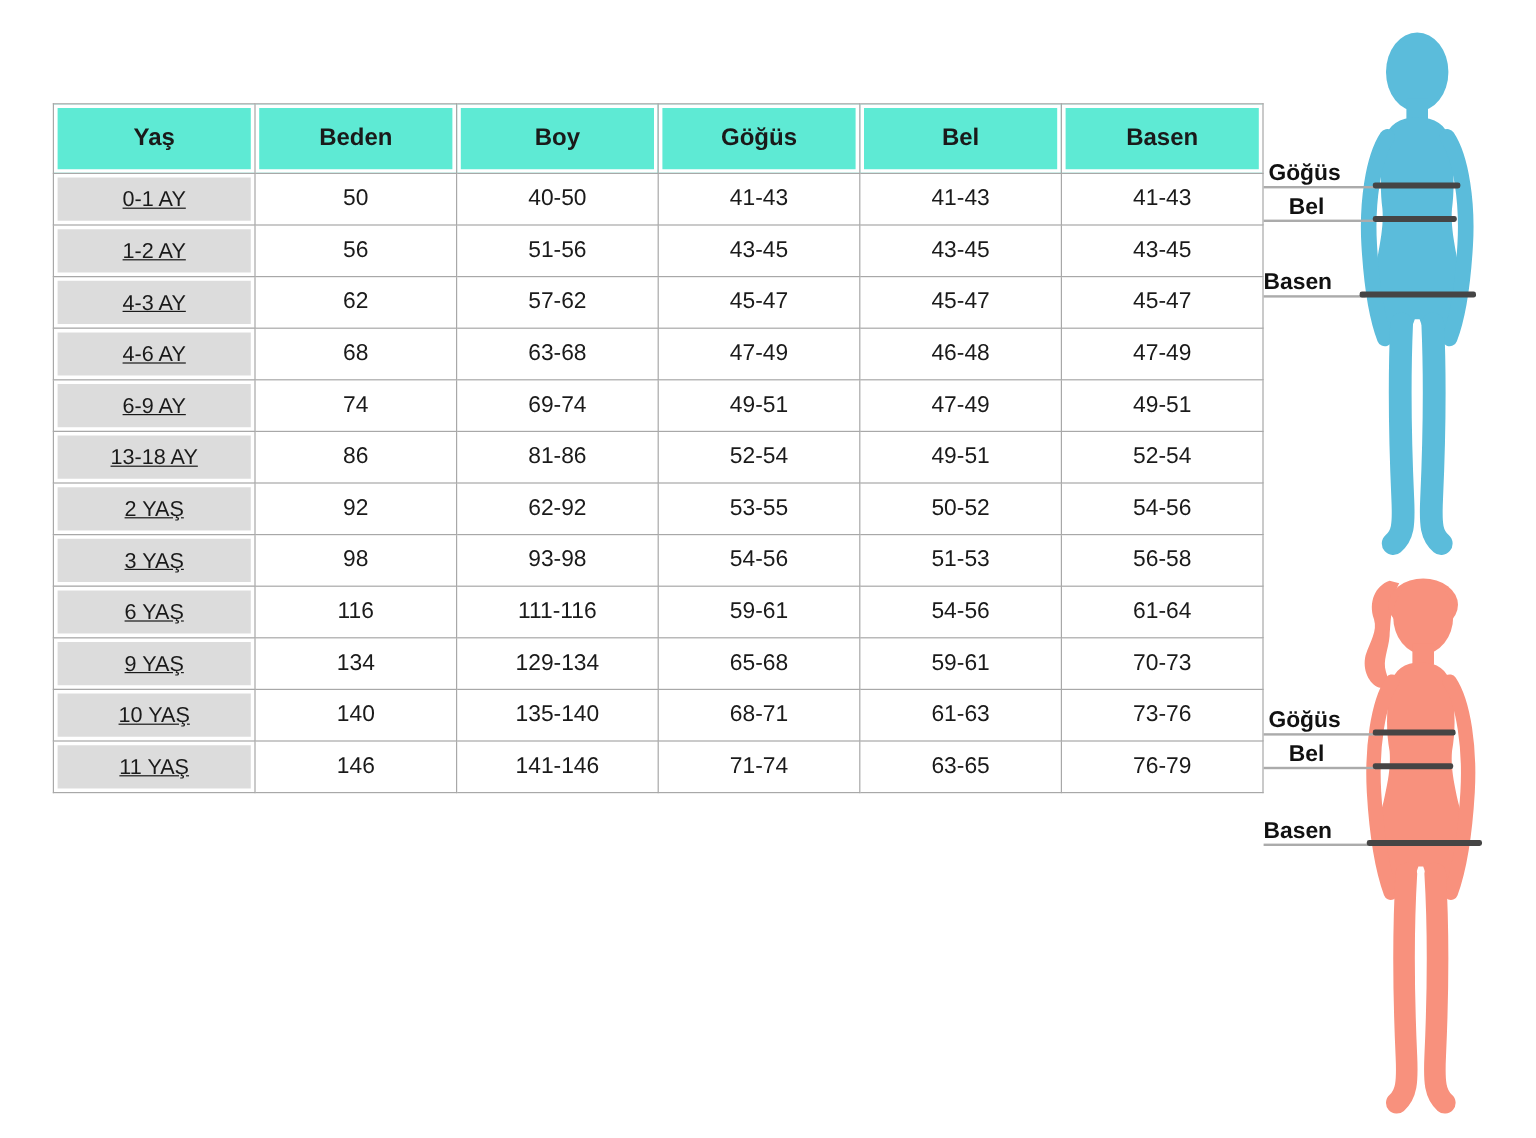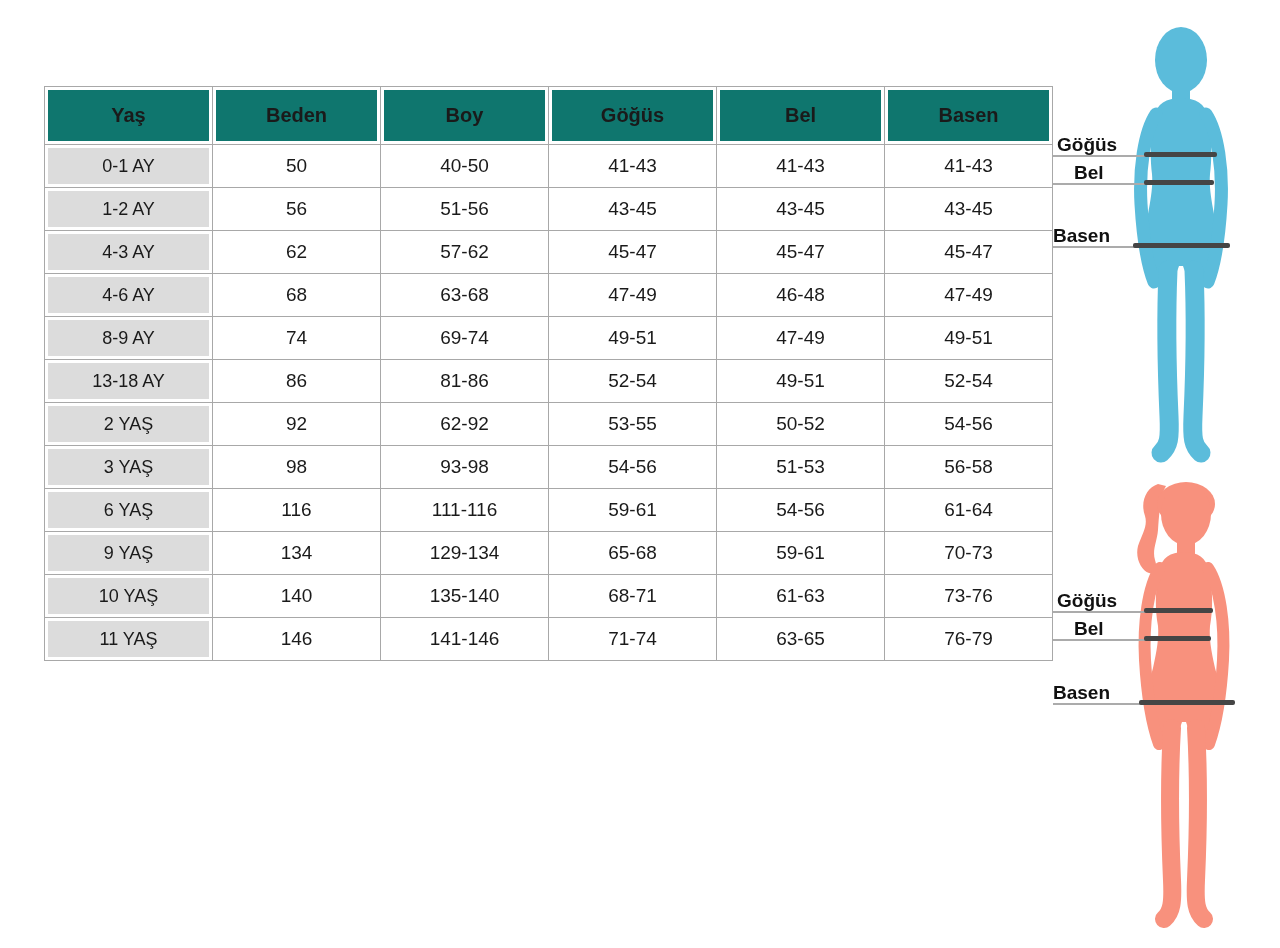--- a/index.html
+++ b/index.html
@@ -12,27 +12,27 @@
     position:absolute;left:44px;top:86px;width:1009px;
     border-collapse:collapse;table-layout:fixed;
   }
   .size-table th,.size-table td{
     border:1px solid #a8a8a8;
     box-shadow:inset 0 0 0 3px #ffffff; 
     text-align:center;vertical-align:middle;color:#1a1a1a;
     overflow:hidden;white-space:nowrap;
   }
   .size-table th{
-    background:#0f766e;height:55px;font-size:20px;font-weight:bold;margin-left:20px;
+    background:#5eead4;height:55px;font-size:20px;font-weight:bold;margin-left:20px;
   }
   .size-table td{
     background:#ffffff;height:40px;font-size:19px;font-weight:400;
   }
   .size-table td:first-child{
-    background:#dcdcdc;font-size:18px;
+    background:#dcdcdc;font-size:18px;text-decoration:underline;
   }
   
   .fig{position:absolute;}
   
   .m-label{
     position:absolute;font-size:19px;font-weight:bold;color:#111111;
     height:20px;line-height:20px;white-space:nowrap;
   }
   .m-thin{position:absolute;height:2px;background:#ababab;}
   .m-thick{position:absolute;height:5px;background:#454545;border-radius:2px;}
@@ -78,21 +78,21 @@
       </tr>
       <tr>
         <td>4-6 AY</td>
         <td>68</td>
         <td>63-68</td>
         <td>47-49</td>
         <td>46-48</td>
         <td>47-49</td>
       </tr>
       <tr>
-        <td>8-9 AY</td>
+        <td>6-9 AY</td>
         <td>74</td>
         <td>69-74</td>
         <td>49-51</td>
         <td>47-49</td>
         <td>49-51</td>
       </tr>
       <tr>
         <td>13-18 AY</td>
         <td>86</td>
         <td>81-86</td>

